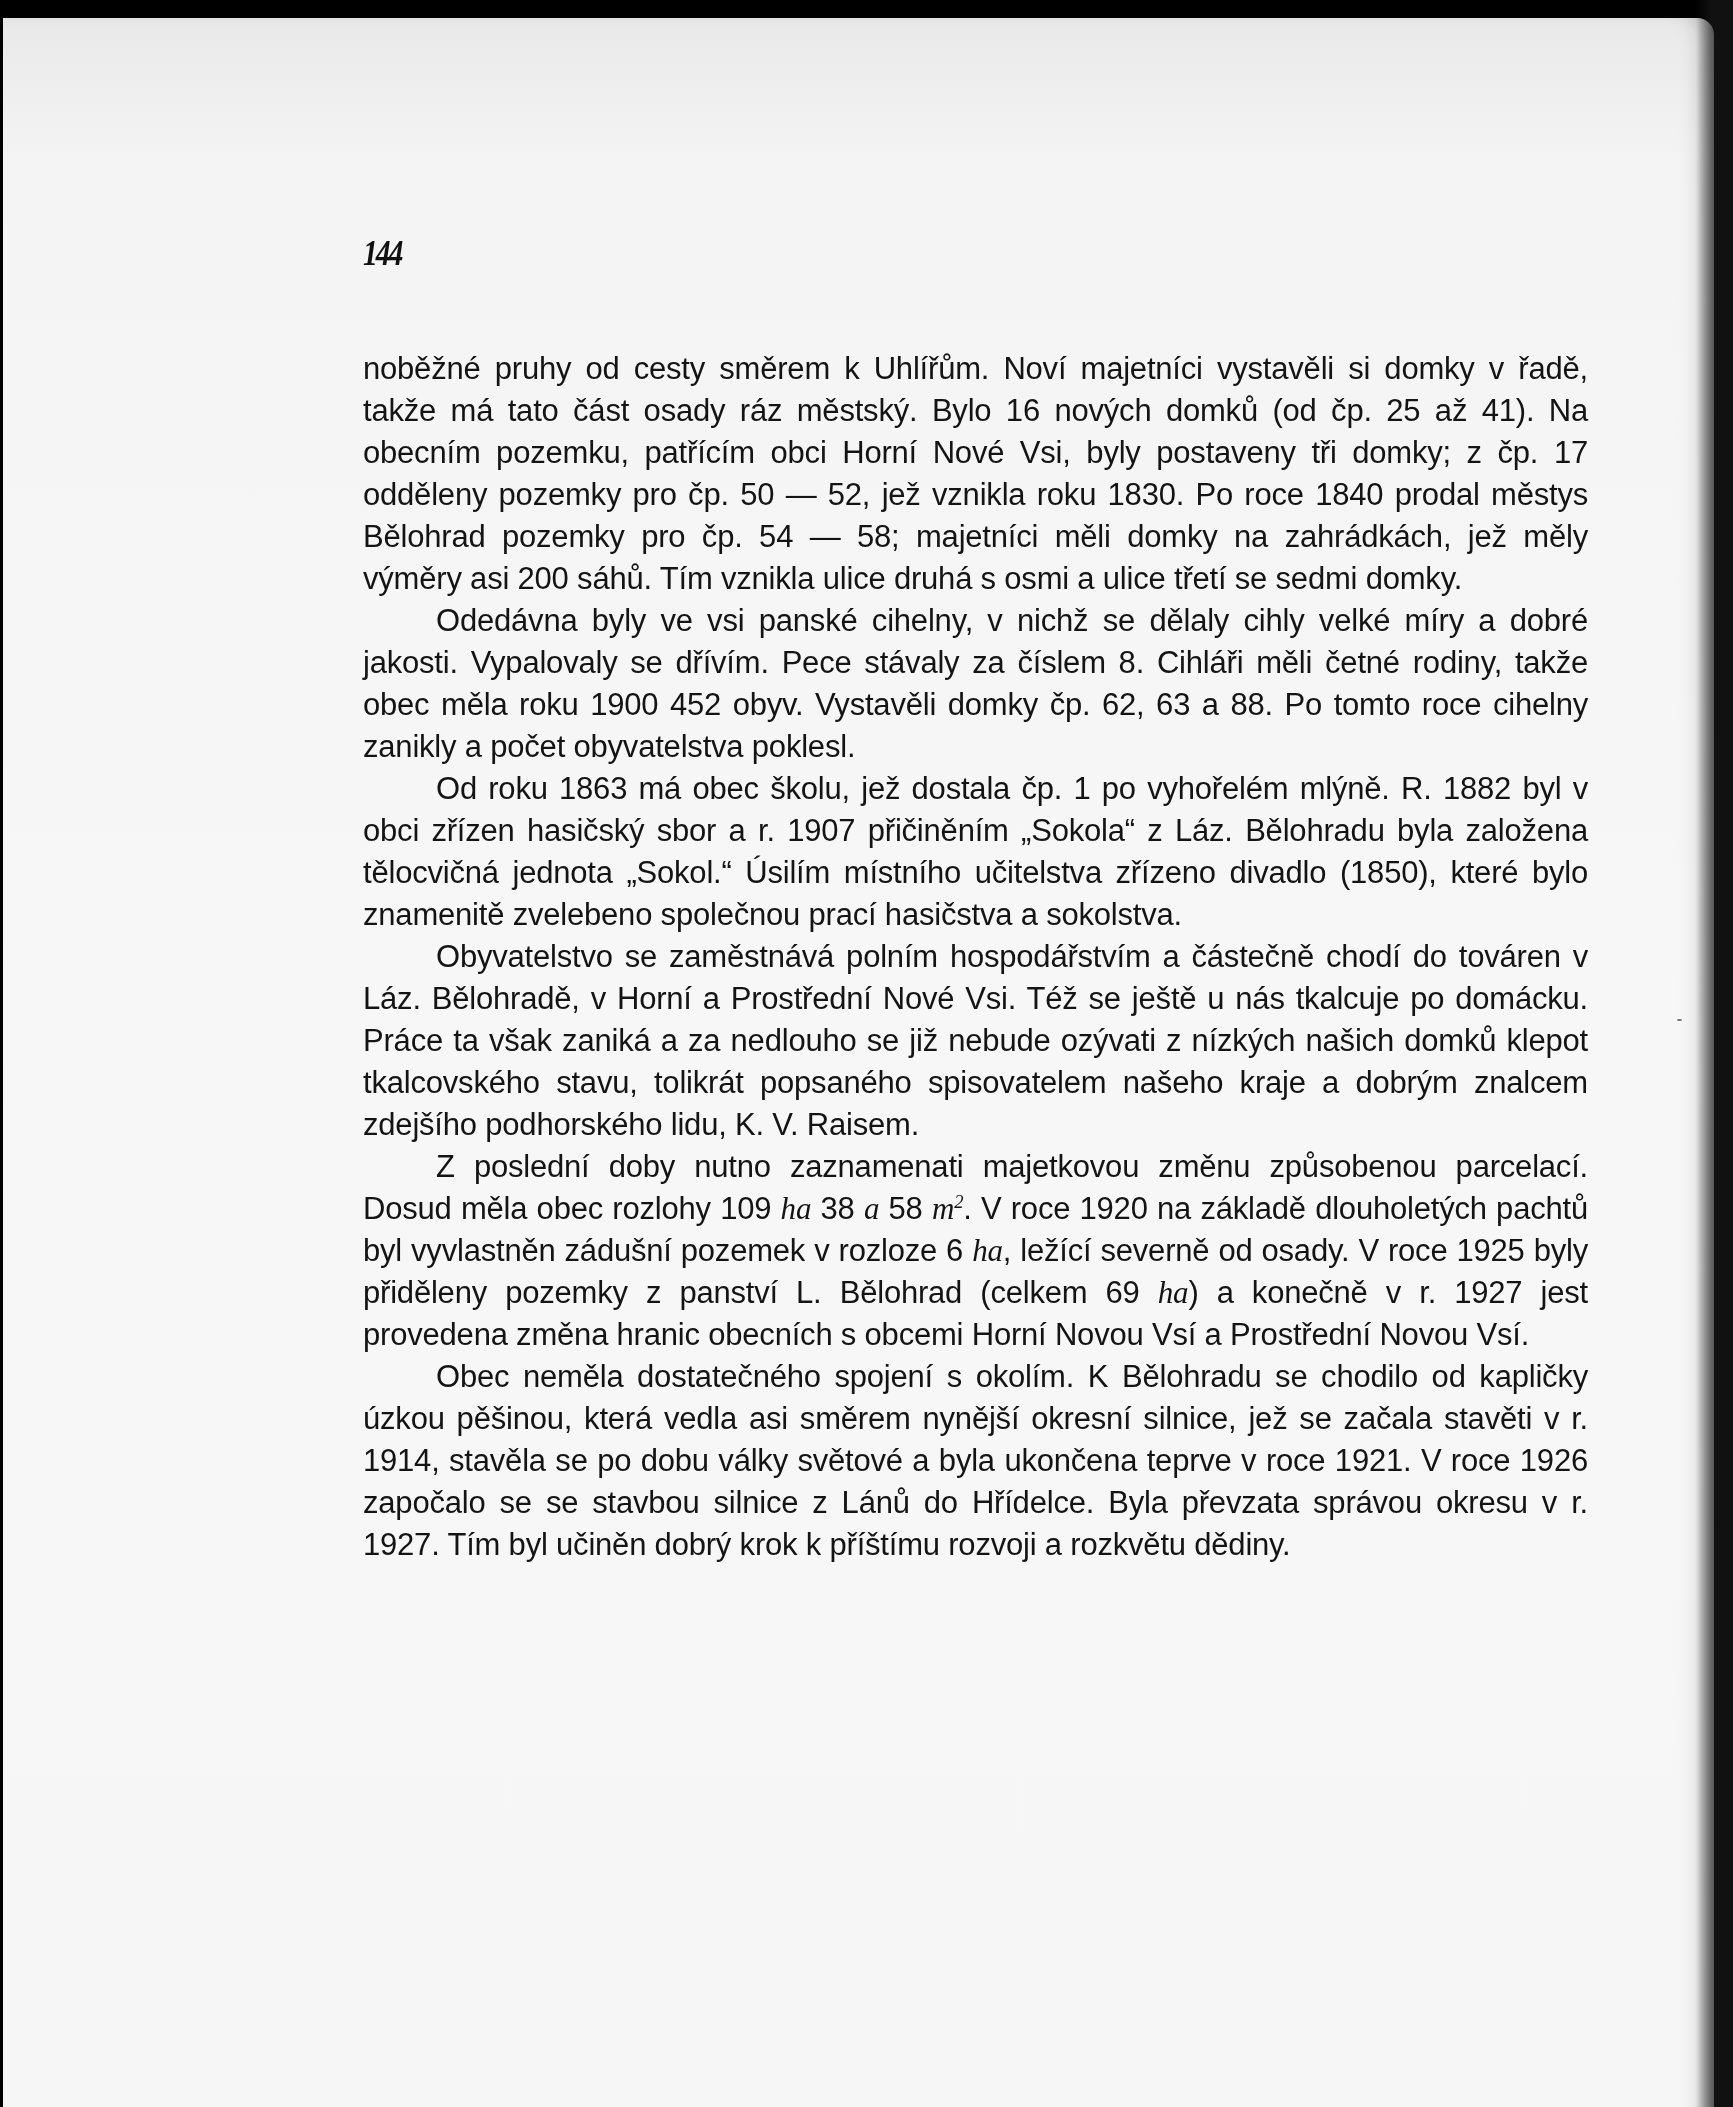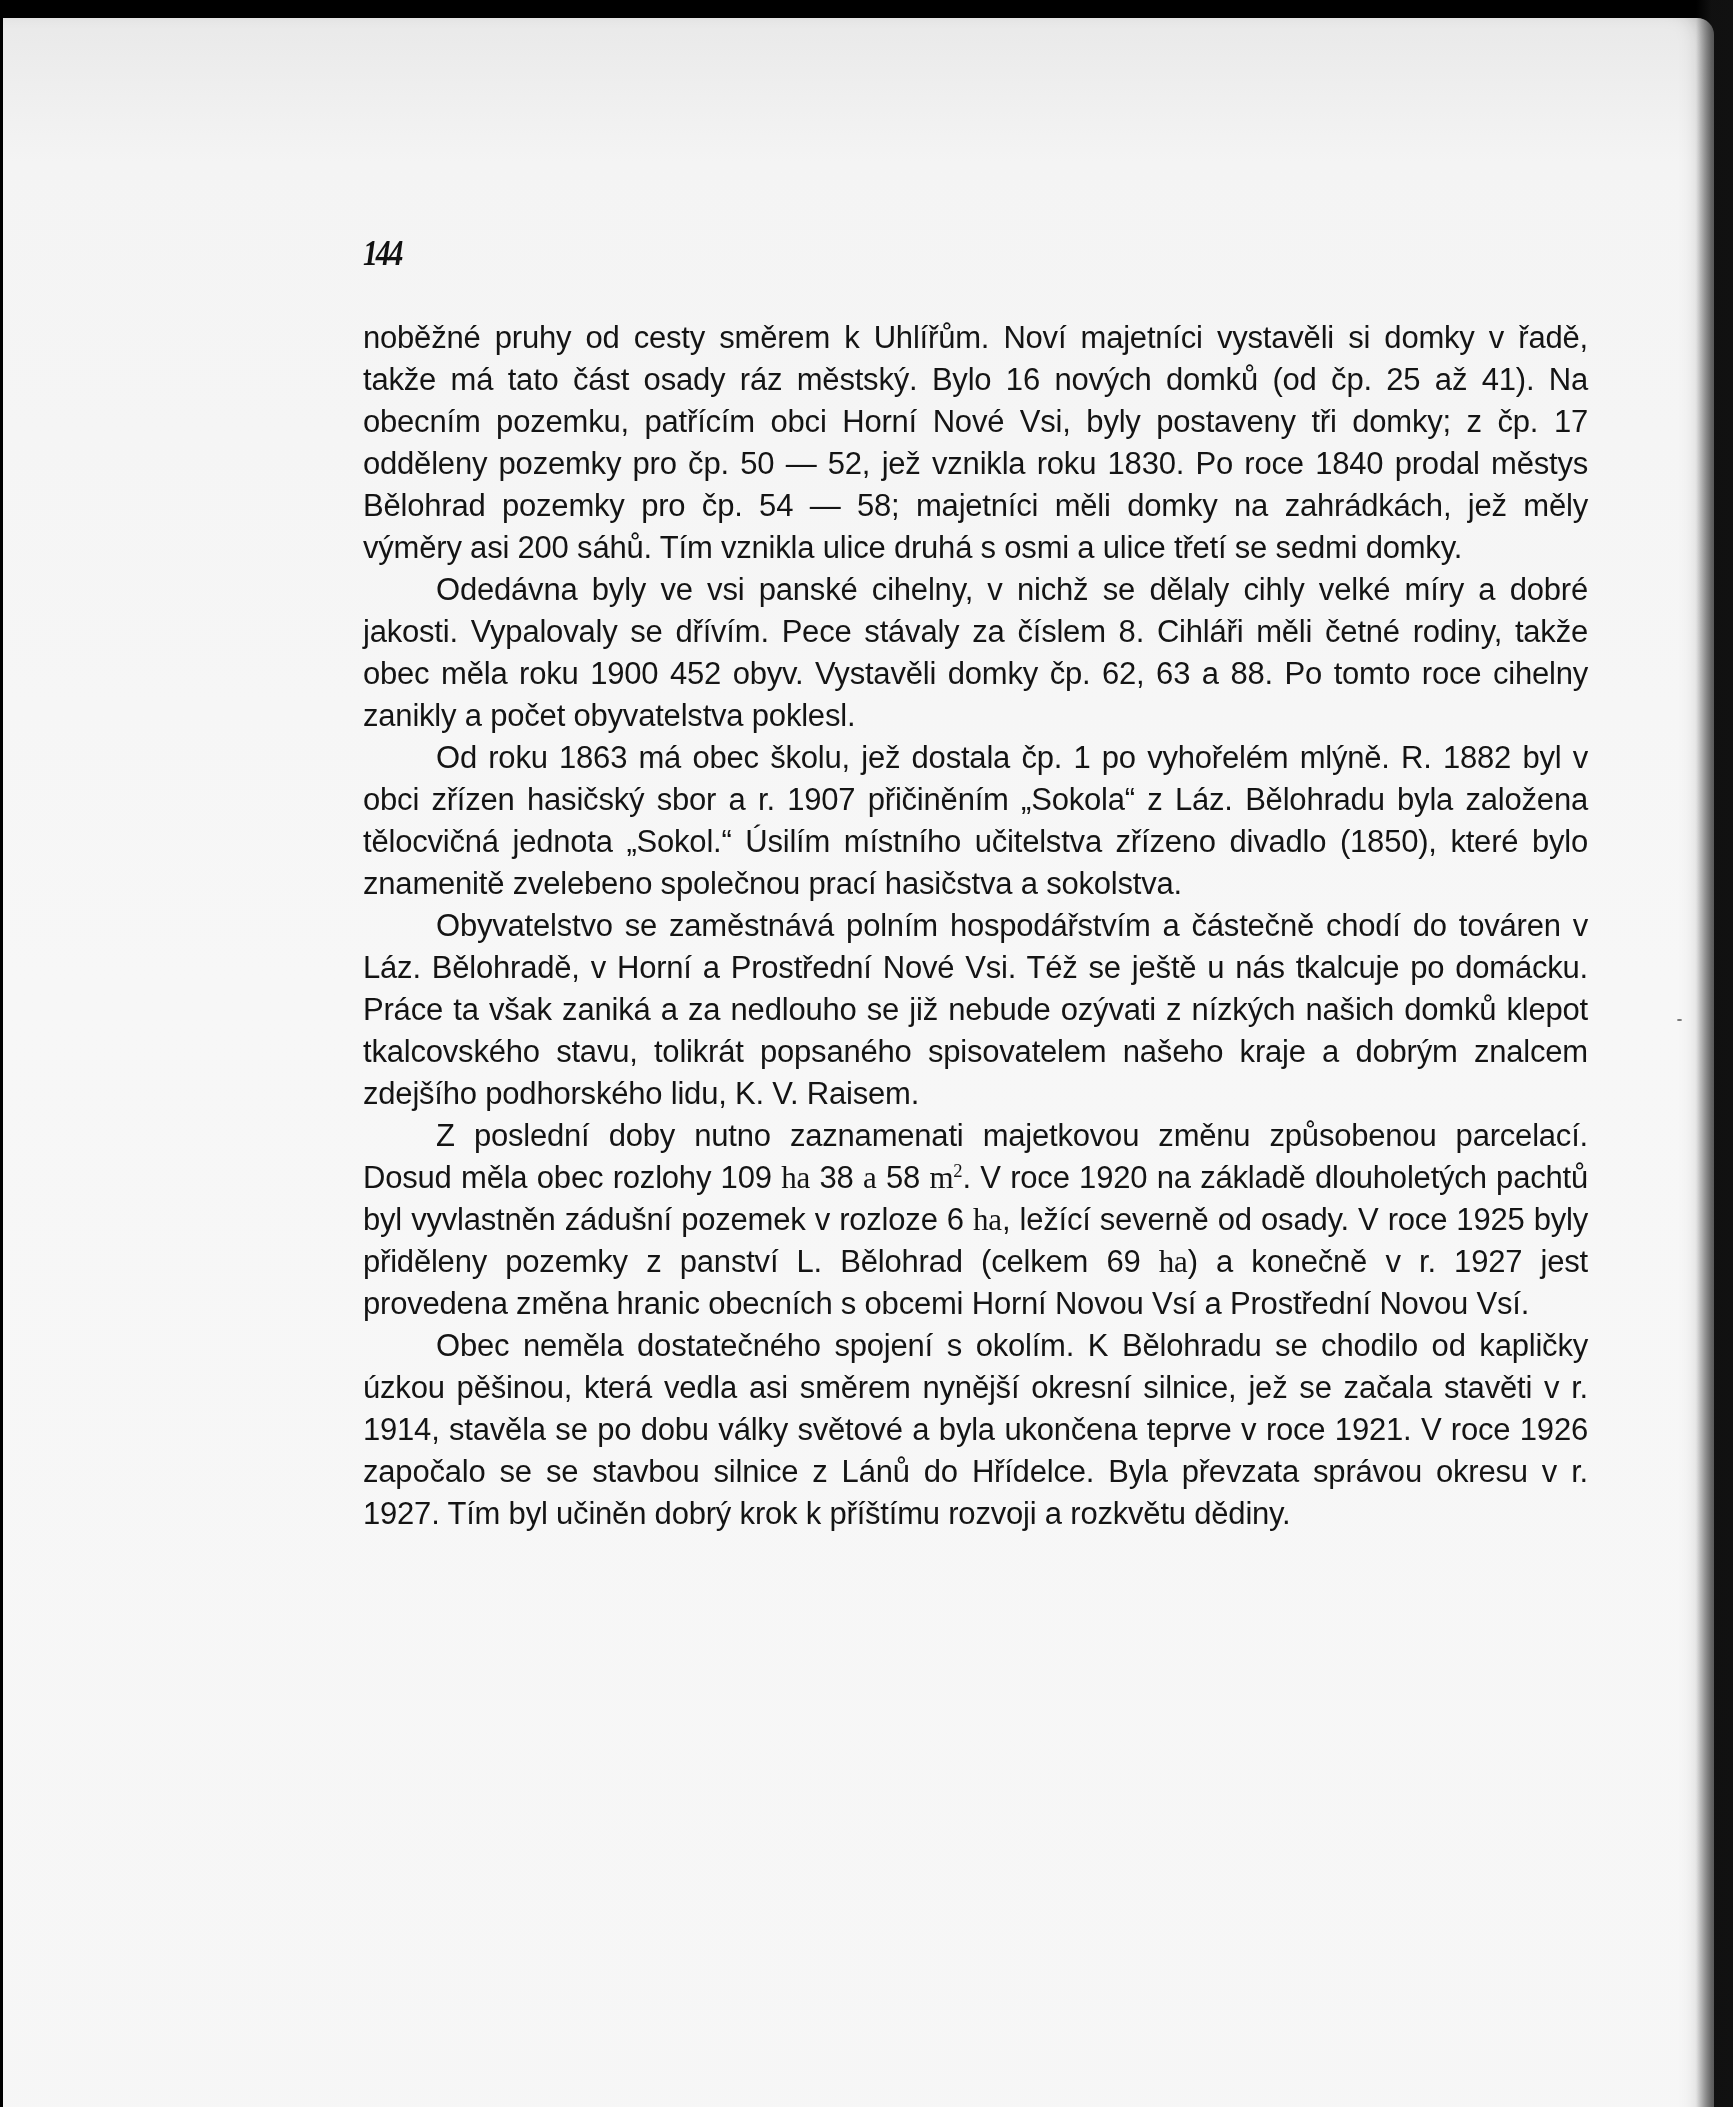--- a/index.html
+++ b/index.html
@@ -67,23 +67,25 @@
       color: #141414;
       text-align: justify;
       letter-spacing: -0.2px;
     }
     .body-text p {
       margin: 0;
       text-indent: 73px;
     }
     .body-text p.no-indent {
       text-indent: 0;
+      margin-top: 31px;
     }
     .unit {
       font-family: "Liberation Serif", serif;
+      font-style: italic;
     }
     sup { font-size: 0.6em; line-height: 0; }
   </style>
 </head>
 <body>
 
 <div class="scan-frame"></div>
 <div class="paper">
   <span class="speck" style="left:1674px; top:1001px; width:4.2px; height:2.5px;"></span>
 

